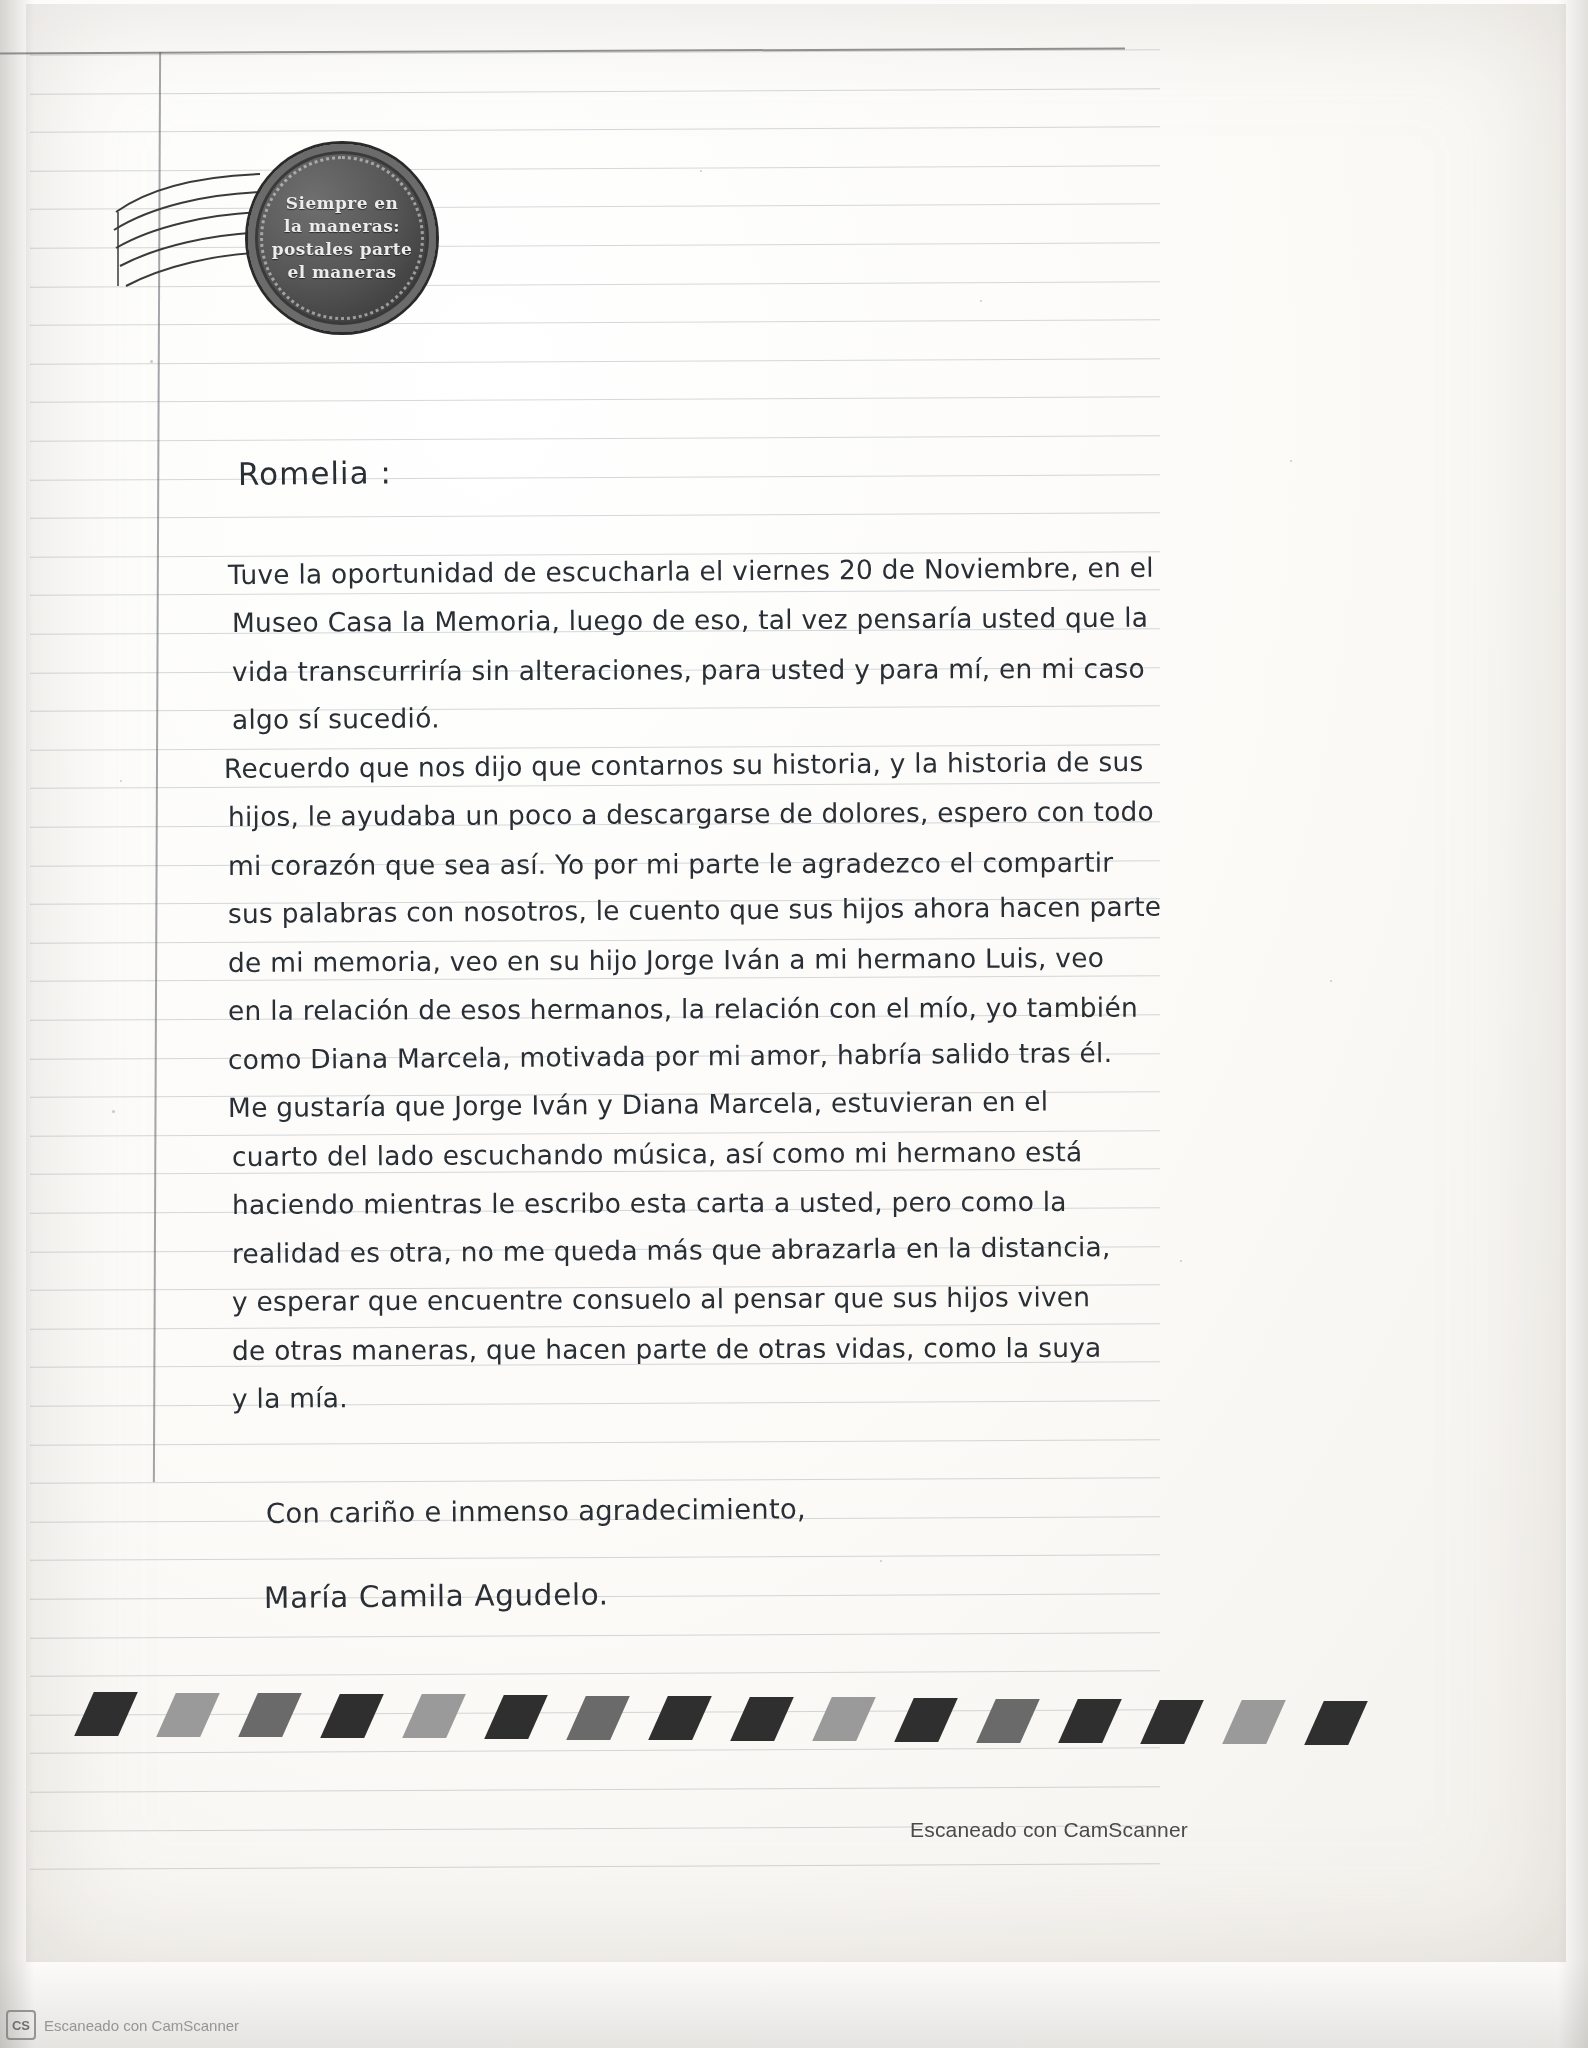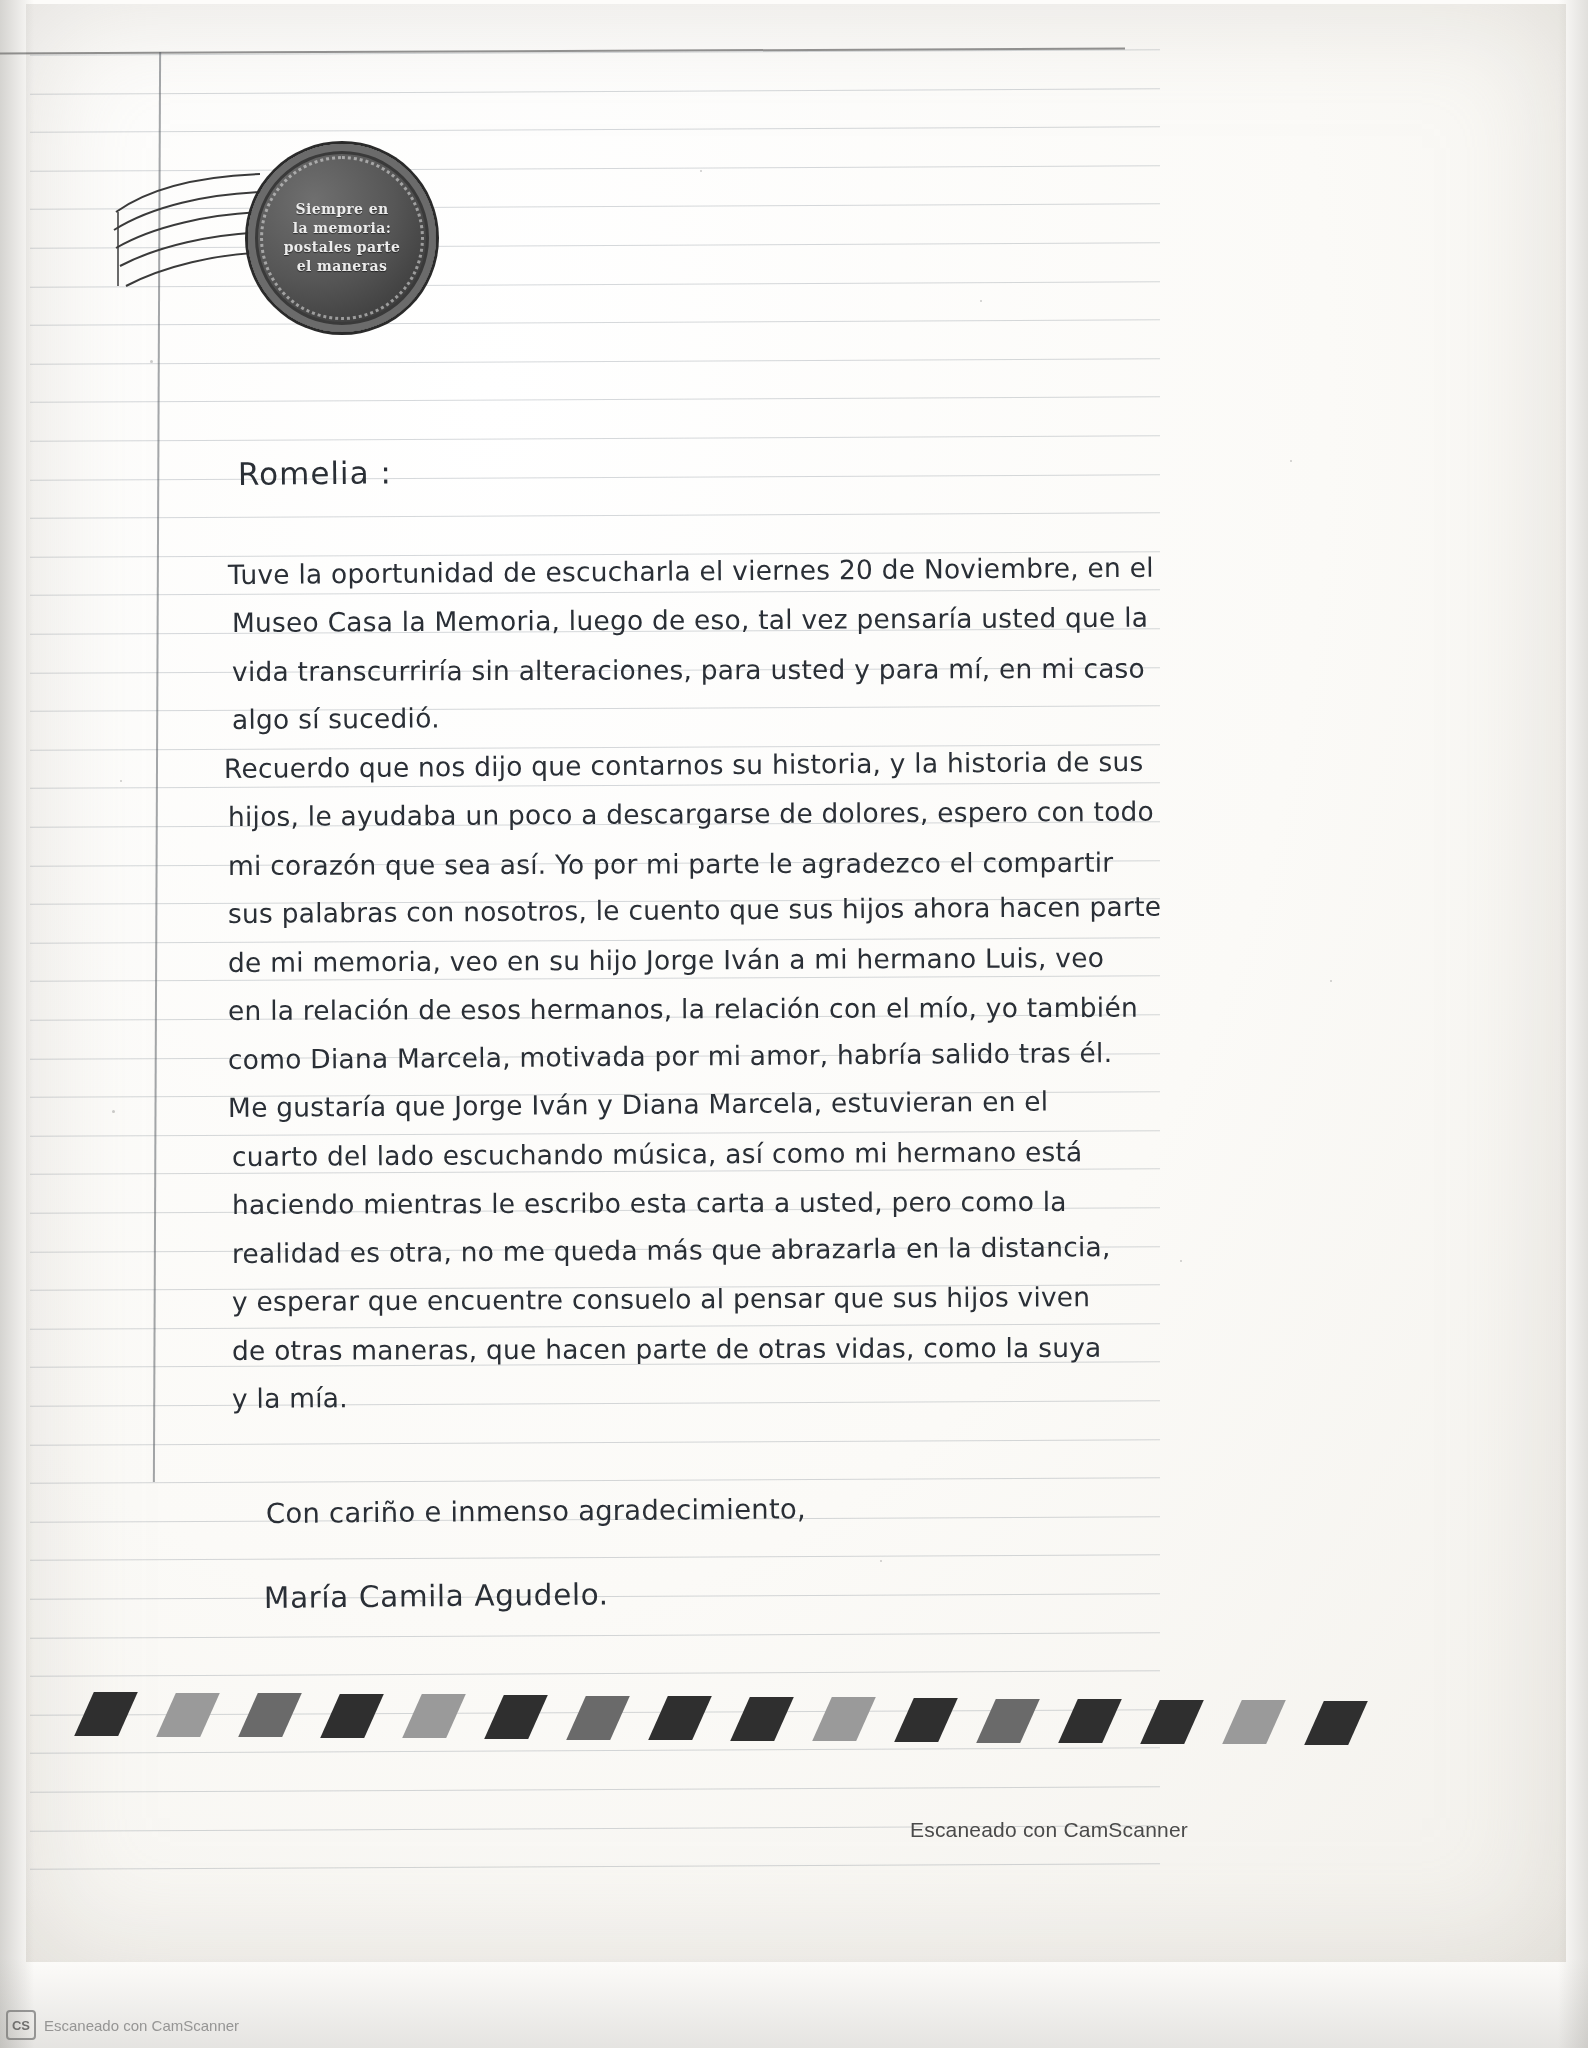--- a/index.html
+++ b/index.html
@@ -112,21 +112,21 @@
   }
   #stamp .stamp-text {
     position: absolute;
     inset: 0;
     display: flex;
     flex-direction: column;
     align-items: center;
     justify-content: center;
     color: #ececec;
     font-family: "DejaVu Serif", serif;
-    font-size: 14px;
+    font-size: 17px;
     font-weight: bold;
     line-height: 1.35;
     letter-spacing: 0.4px;
     text-align: center;
     text-shadow: 0 1px 1px rgba(0,0,0,0.55);
   }
   
   #cancel-lines {
     position: absolute;
     left: 112px;
@@ -294,21 +294,21 @@
       <path d="M14 118 C 52 98, 104 86, 156 84" stroke="#3a3a3a" stroke-width="2" fill="none"></path>
       <path d="M6 44 L 6 118" stroke="#3a3a3a" stroke-width="1.5" fill="none"></path>
     </svg>
   </div>
 
   <div id="stamp">
     <div class="disc"></div>
     <div class="dots"></div>
     <div class="stamp-text">
       <span>Siempre en</span>
-      <span>la memoria:</span>
+      <span>la maneras:</span>
       <span>postales parte</span>
       <span>el maneras</span>
     </div>
   </div>
 
   <div id="letter-body">
       <div class="hand salutation" style="left: 238px; top: 456px; font-size: 31px; transform: rotate(-0.6deg);">Romelia :</div>
       <div class="hand " style="left: 228px; top: 558.5px; font-size: 26.5px; transform: rotate(-0.45deg);">Tuve la oportunidad de escucharla el viernes 20 de Noviembre, en el</div>
       <div class="hand " style="left: 232px; top: 607px; font-size: 26.5px; transform: rotate(-0.33deg);">Museo Casa la Memoria, luego de eso, tal vez pensaría usted que la</div>
       <div class="hand " style="left: 232px; top: 655.5px; font-size: 26.5px; transform: rotate(-0.21deg);">vida transcurriría sin alteraciones, para usted y para mí, en mi caso</div>

